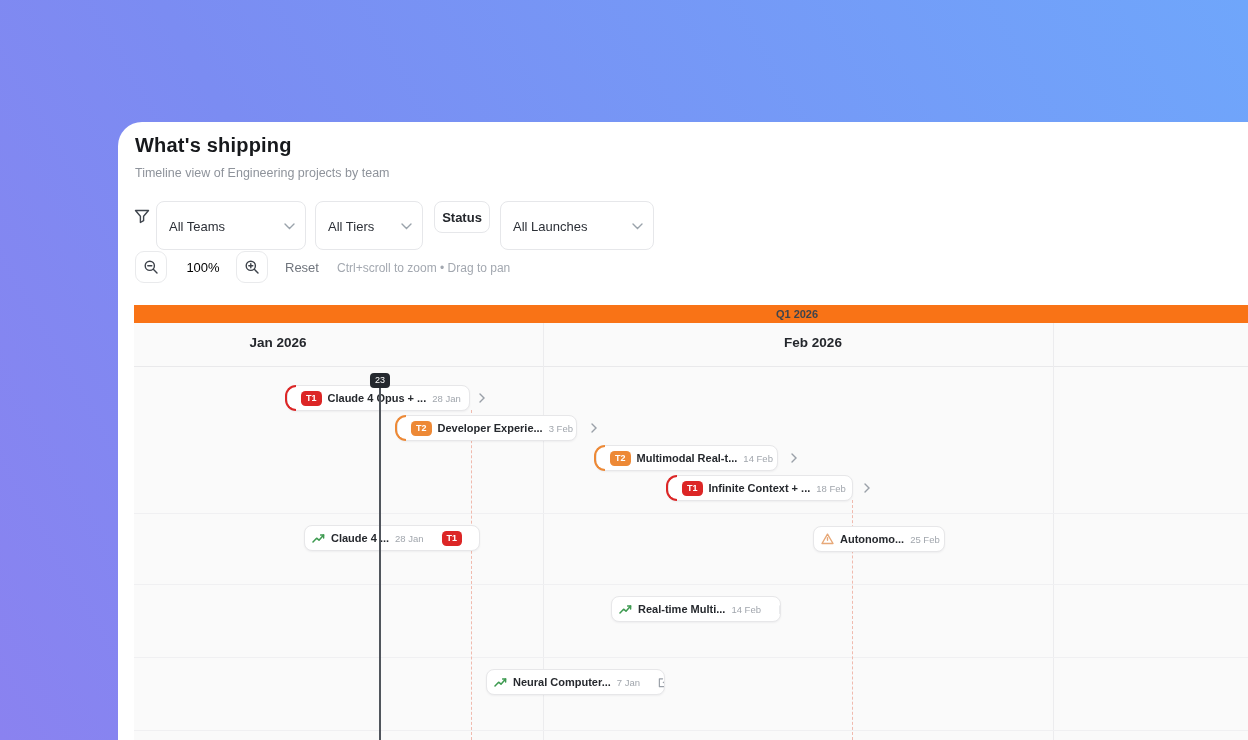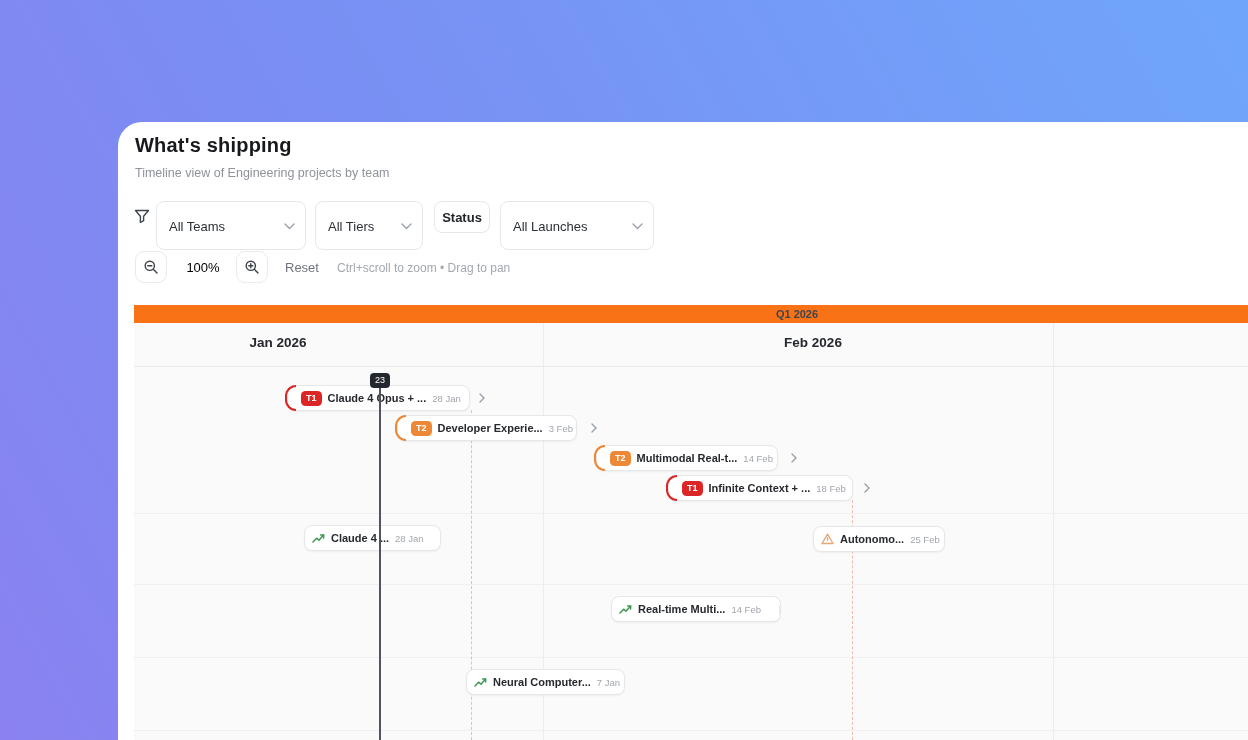--- a/index.html
+++ b/index.html
@@ -90,24 +90,24 @@
   .pill.milestone { padding-left:13px; overflow:visible; }
 
   .tier-badge { font-size:9px; font-weight:700; color:#fff; padding:3px 5px; border-radius:4.5px; line-height:1; }
   .tier-badge.red { background:#dc2626; }
   .tier-badge.orange { background:#ed8936; }
 
   .m-1 { left:153px; top:80px;  width:183px; }
   .m-2 { left:263px; top:110px; width:180px; }
   .m-3 { left:462px; top:140px; width:182px; }
   .m-4 { left:534px; top:170px; width:185px; }
-  .l-1 { left:170px; top:220px; width:137px; }
+  .l-1 { left:170px; top:220px; width:176px; }
   .l-2 { left:679px; top:221px; width:132px; }
   .l-3 { left:477px; top:291px; width:170px; }
-  .l-4 { left:332px; top:364px; width:159px; }
+  .l-4 { left:352px; top:364px; width:179px; }
 
   svg { display:block; }
 </style>
 </head>
 <body>
 
 <div class="screen">
   <div class="card">
 
     <h1 class="page-title">What's shipping</h1>

